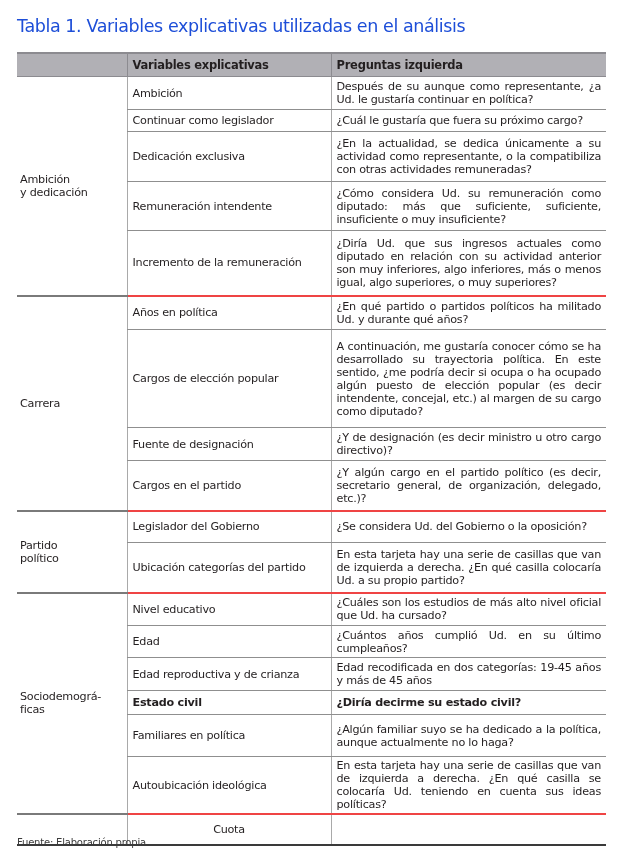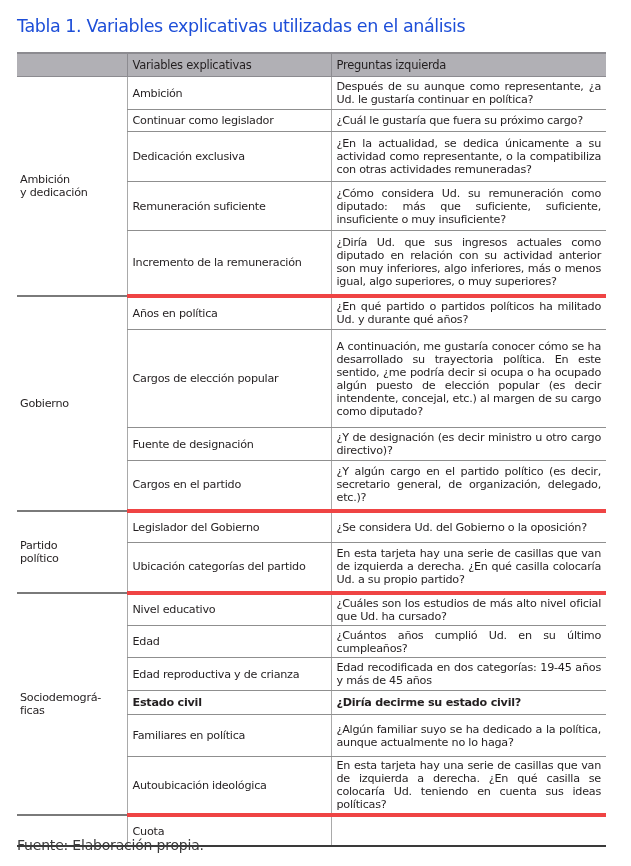--- a/index.html
+++ b/index.html
@@ -5,31 +5,31 @@
   html, body { margin: 0; padding: 0; background: #ffffff; }
   body { width: 631px; height: 866px; position: relative; overflow: hidden;
          font-family: "DejaVu Sans", sans-serif; color: #231f20; }
   .title { position: absolute; left: 17px; top: 16px; font-size: 17.5px; letter-spacing: -0.4px;
            font-family: "DejaVu Sans", sans-serif; color: #1d4ed8; font-weight: normal; white-space: nowrap; }
   table.vt { position: absolute; left: 17px; top: 52px; width: 589px; border-collapse: collapse;
              table-layout: fixed; font-size: 11.2px; line-height: 13px; letter-spacing: -0.25px; }
   table.vt col.c1 { width: 110px; }
   table.vt col.c2 { width: 204px; }
   table.vt col.c3 { width: 275px; }
-  table.vt th { background: #b1b0b5; text-align: left; font-weight: normal; font-size: 11.5px;
+  table.vt th { background: #b1b0b5; text-align: left; font-weight: bold; font-size: 11.5px;
                 padding: 3px 5px; height: 16px; border-top: 2px solid #8c8b90; border-bottom: 1px solid #8c8b90; }
   table.vt th.empty { border-right: 1px solid #8c8b90; }
   table.vt th.vh { border-right: 1px solid #8c8b90; }
   table.vt td { vertical-align: middle; padding: 2px 5px 2px 5px; border-bottom: 1px solid #8f8f8f; }
   table.vt td.grp { border-bottom: 2px solid #7a7a7a; padding-left: 3px; }
   table.vt td.var { border-left: 1px solid #a9a9a9; border-right: 1px solid #a9a9a9; }
   table.vt td.q { text-align: justify; }
-  table.vt tr.last-in-group td { border-bottom: 4px solid #ef4444; }
-  table.vt tr.final td { border-bottom: 2px solid #3a3a3a; }
-  .source { position: absolute; left: 17px; top: 837px; font-size: 14px; color: #3a3a3a; letter-spacing: -0.2px; }
+  table.vt tr.last-in-group td { border-bottom: 2px solid #ef4444; }
+  table.vt tr.final td { border-bottom: 2px solid #3a3a3a; text-align: center; }
+  .source { position: absolute; left: 17px; top: 837px; font-size: 10px; color: #3a3a3a; letter-spacing: -0.2px; }
 </style>
 </head>
 <body>
 
 <div class="title">Tabla 1. Variables explicativas utilizadas en el análisis</div>
 
 <table class="vt">
   <colgroup>
       <col class="c1">
       <col class="c2">
@@ -51,29 +51,29 @@
       </tr>
       <tr style="height: 22px;">
         <td class="var">Continuar como legislador</td>
         <td class="q">¿Cuál le gustaría que fuera su próximo cargo?</td>
       </tr>
       <tr style="height: 50px;">
         <td class="var">Dedicación exclusiva</td>
         <td class="q">¿En la actualidad, se dedica únicamente a su actividad como representante, o la compatibiliza con otras actividades remuneradas?</td>
       </tr>
       <tr style="height: 49px;">
-        <td class="var">Remuneración suficiente</td>
+        <td class="var">Remuneración intendente</td>
         <td class="q">¿Cómo considera Ud. su remuneración como diputado: más que suficiente, suficiente, insuficiente o muy insuficiente?</td>
       </tr>
       <tr class="last-in-group" style="height: 65px;">
         <td class="var">Incremento de la remuneración</td>
         <td class="q">¿Diría Ud. que sus ingresos actuales como diputado en relación con su actividad anterior son muy inferiores, algo inferiores, más o menos igual, algo superiores, o muy superiores?</td>
       </tr>
       <tr style="height: 34px;">
-        <td class="grp" rowspan="4" style="white-space: pre-line;">Gobierno</td>
+        <td class="grp" rowspan="4" style="white-space: pre-line;">Carrera</td>
         <td class="var">Años en política</td>
         <td class="q">¿En qué partido o partidos políticos ha militado Ud. y durante qué años?</td>
       </tr>
       <tr style="height: 98px;">
         <td class="var">Cargos de elección popular</td>
         <td class="q">A continuación, me gustaría conocer cómo se ha desarrollado su trayectoria política. En este sentido, ¿me podría decir si ocupa o ha ocupado algún puesto de elección popular (es decir intendente, concejal, etc.) al margen de su cargo como diputado?</td>
       </tr>
       <tr style="height: 33px;">
         <td class="var">Fuente de designación</td>
         <td class="q">¿Y de designación (es decir ministro u otro cargo directivo)?</td>

